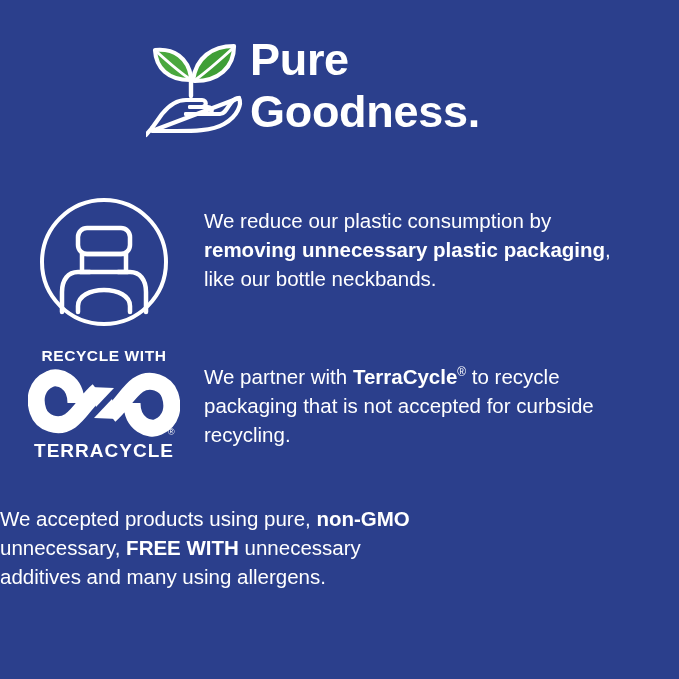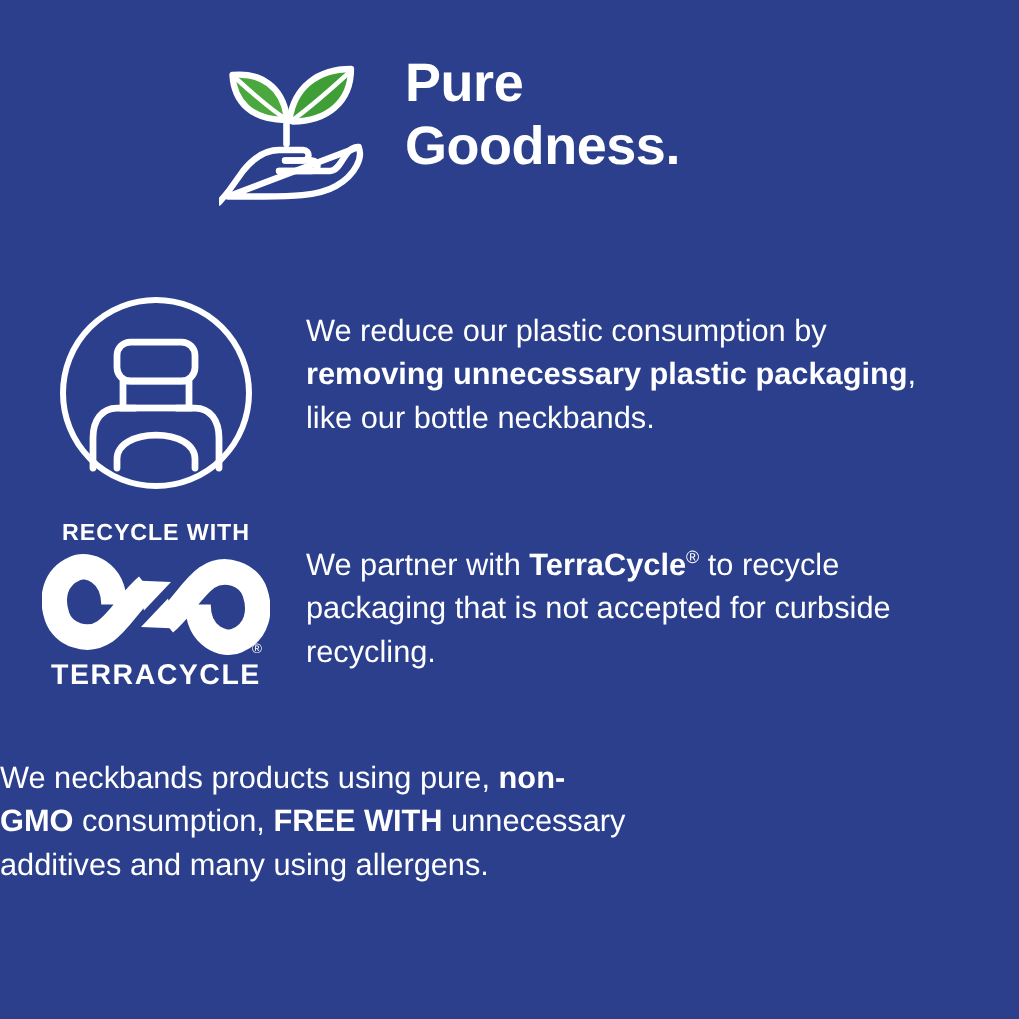--- a/index.html
+++ b/index.html
@@ -27,23 +27,23 @@
     display: flex;
     align-items: flex-start;
   }
   .header-mark {
     width: 104px;
     height: 104px;
     flex: 0 0 104px;
     margin-top: 4px;
   }
   .header-title {
-    margin-left: 20px;
+    margin-left: 0;
     color: #ffffff;
-    font-size: 36px;
+    font-size: 45px;
     font-weight: bold;
     line-height: 1.16;
     letter-spacing: -0.3px;
     white-space: pre-line;
     padding-top: 2px;
   }
 
   
   .row {
     position: absolute;
@@ -179,17 +179,17 @@
         <path d="M40 116 L40 110 C 40 100, 52 94, 66 94 C 80 94, 92 100, 92 110 L92 116" fill="none" stroke="#ffffff" stroke-width="4.5" stroke-linecap="round" stroke-linejoin="round"></path>
       </svg>
     </div>
     <div class="copy">
       <span>We reduce our plastic consumption by </span><b>removing unnecessary plastic packaging</b><span>, like our bottle neckbands.</span>
     </div>
   </div>
 
   <div class="row row-3">
     <div class="copy">
-      <span>We neckbands products using pure, </span><b>non-GMO</b><span> consumption, </span><b>FREE WITH</b><span> unnecessary additives and many using allergens.</span>
+      <span>We accepted products using pure, </span><b>non-GMO</b><span> unnecessary, </span><b>FREE WITH</b><span> unnecessary additives and many using allergens.</span>
     </div>
   </div>
 
 </div>
 
 </body></html>

